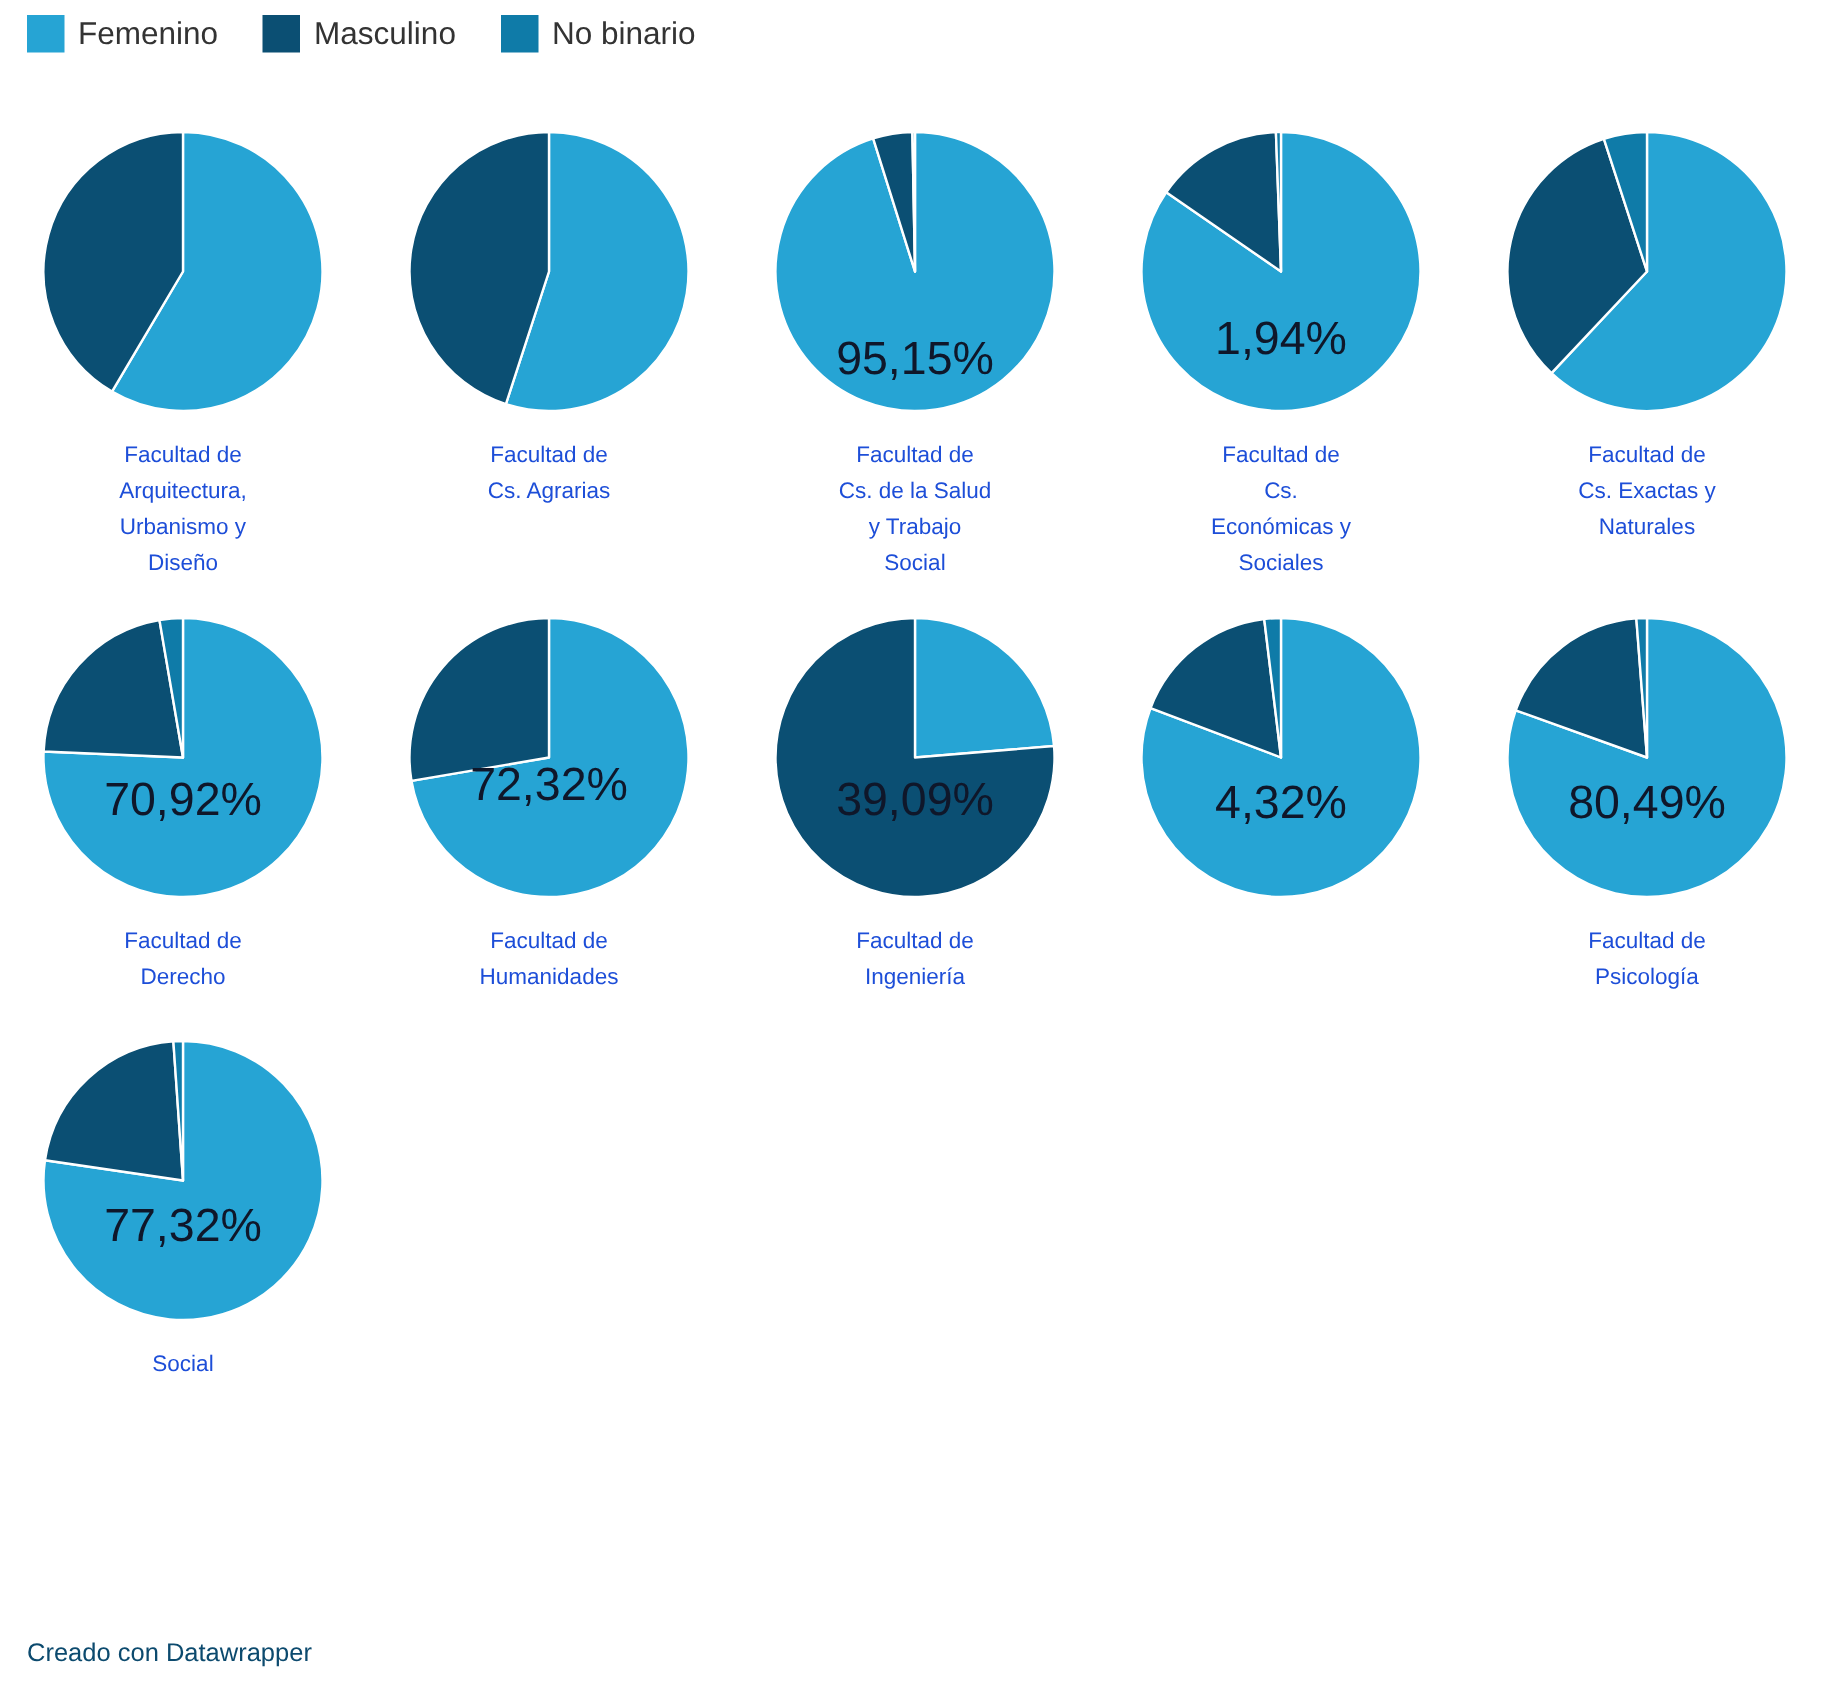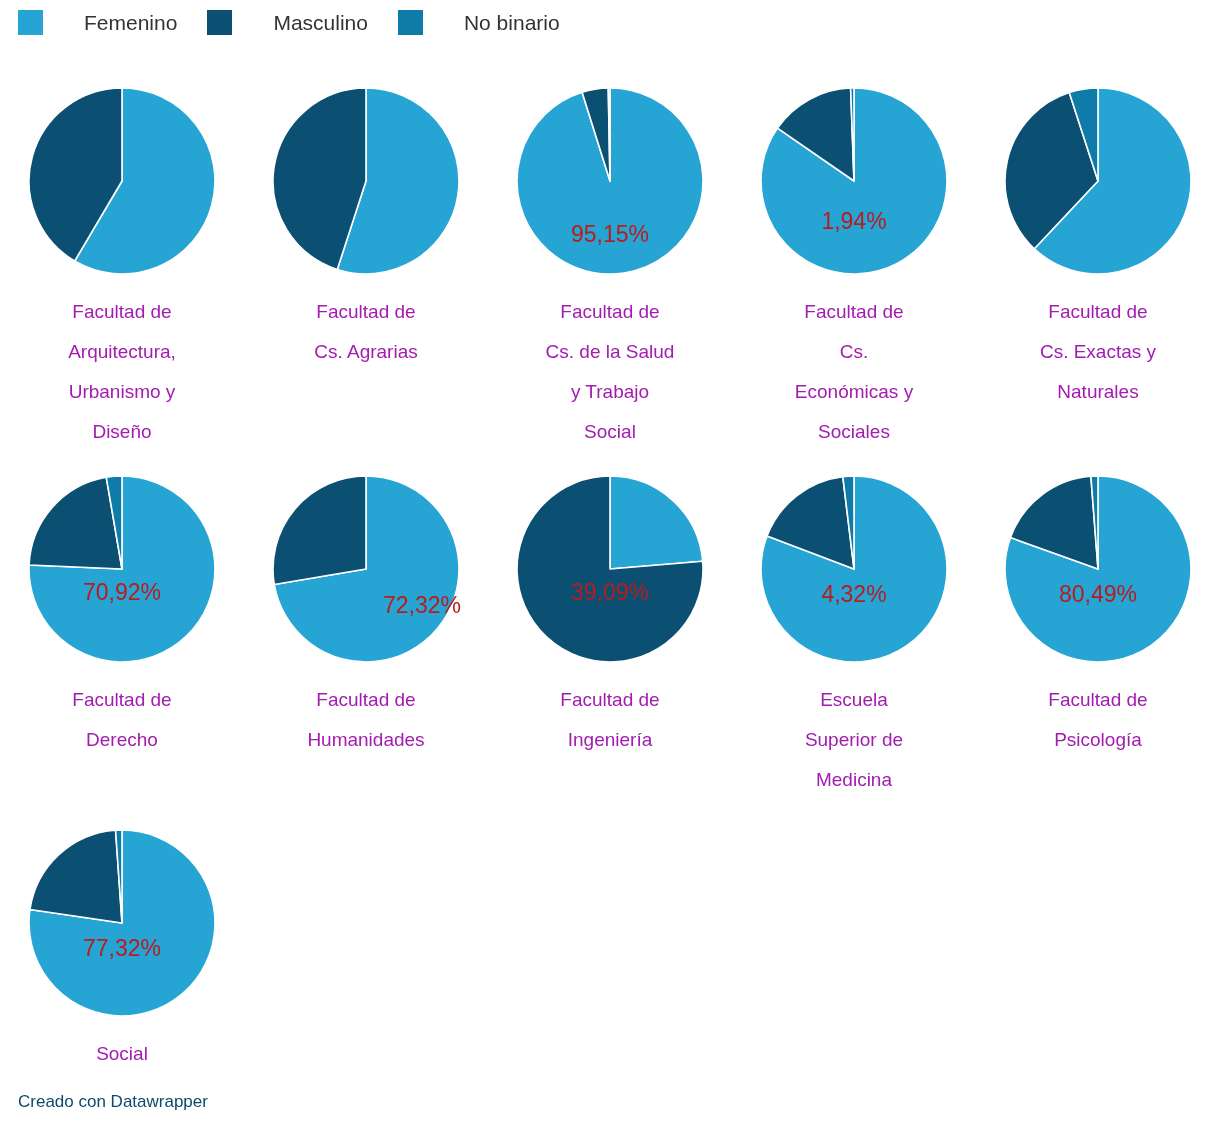--- a/index.html
+++ b/index.html
@@ -22,21 +22,20 @@
     left: 18px;
     top: 10px;
     display: flex;
     align-items: center;
     gap: 0px;
   }
   .legend-item {
     display: flex;
     align-items: center;
     margin-right: 30px;
-    gap: 32px;
   }
   .legend-swatch {
     width: 25px;
     height: 25px;
     flex: 0 0 25px;
     margin-right: 9px;
   }
   .legend-label {
     font-size: 21px;
     color: #333333;
@@ -70,31 +69,31 @@
   .pie-wrap svg {
     display: block;
     width: 190px;
     height: 190px;
   }
   .pie-value {
     position: absolute;
     left: 0;
     width: 100%;
     text-align: center;
-    font-size: 23px;
-    color: #b91c1c;
+    font-size: 31px;
+    color: #0f172a;
     pointer-events: none;
     white-space: nowrap;
   }
   .pie-caption {
     margin-top: 16px;
     text-align: center;
-    font-size: 19px;
-    line-height: 40px;
-    color: #a21caf;
+    font-size: 15px;
+    line-height: 24px;
+    color: #1d4ed8;
     max-width: 215px;
     white-space: pre-line;
   }
 
   
   #footer {
     position: absolute;
     left: 18px;
     top: 1092px;
     font-size: 17px;
@@ -196,21 +195,21 @@
         </div>
         <div class="pie-caption">Facultad de
 Derecho</div>
       </div>
       <div class="pie-cell">
         <div class="pie-wrap">
           <svg viewBox="0 0 190 190">
             <path d="M 95 95 L 95 2 A 93 93 0 1 1 3.3153939322313732 110.58630842111383 Z" fill="#26a4d4" stroke="#ffffff" stroke-width="1.6" stroke-linejoin="round"></path>
             <path d="M 95 95 L 3.3153939322313732 110.58630842111383 A 93 93 0 0 1 94.99999999999999 2 Z" fill="#0b4f73" stroke="#ffffff" stroke-width="1.6" stroke-linejoin="round"></path>
           </svg>
-          <div class="pie-value" style="top: 118px; text-align: right;">72,32%</div>
+          <div class="pie-value" style="top: 95px;">72,32%</div>
         </div>
         <div class="pie-caption">Facultad de
 Humanidades</div>
       </div>
       <div class="pie-cell">
         <div class="pie-wrap">
           <svg viewBox="0 0 190 190">
             <path d="M 95 95 L 95 2 A 93 93 0 0 1 187.68032285451602 87.29560154310063 Z" fill="#26a4d4" stroke="#ffffff" stroke-width="1.6" stroke-linejoin="round"></path>
             <path d="M 95 95 L 187.68032285451602 87.29560154310063 A 93 93 0 1 1 94.99999999999999 2 Z" fill="#0b4f73" stroke="#ffffff" stroke-width="1.6" stroke-linejoin="round"></path>
           </svg>
@@ -221,23 +220,20 @@
       </div>
       <div class="pie-cell">
         <div class="pie-wrap">
           <svg viewBox="0 0 190 190">
             <path d="M 95 95 L 95 2 A 93 93 0 1 1 8.045083443237175 62.01754274456776 Z" fill="#26a4d4" stroke="#ffffff" stroke-width="1.6" stroke-linejoin="round"></path>
             <path d="M 95 95 L 8.045083443237175 62.01754274456776 A 93 93 0 0 1 83.80793743069682 2.675909235753622 Z" fill="#0b4f73" stroke="#ffffff" stroke-width="1.6" stroke-linejoin="round"></path>
             <path d="M 95 95 L 83.80793743069682 2.675909235753622 A 93 93 0 0 1 94.99999999999999 2 Z" fill="#0f7ba8" stroke="#ffffff" stroke-width="1.6" stroke-linejoin="round"></path>
           </svg>
           <div class="pie-value" style="top: 107px;">4,32%</div>
         </div>
-        <div class="pie-caption">Escuela
-Superior de
-Medicina</div>
       </div>
       <div class="pie-cell">
         <div class="pie-wrap">
           <svg viewBox="0 0 190 190">
             <path d="M 95 95 L 95 2 A 93 93 0 1 1 7.4783120766955875 63.55235870441616 Z" fill="#26a4d4" stroke="#ffffff" stroke-width="1.6" stroke-linejoin="round"></path>
             <path d="M 95 95 L 7.4783120766955875 63.55235870441616 A 93 93 0 0 1 87.87807743259953 2.2730987310373223 Z" fill="#0b4f73" stroke="#ffffff" stroke-width="1.6" stroke-linejoin="round"></path>
             <path d="M 95 95 L 87.87807743259953 2.2730987310373223 A 93 93 0 0 1 94.99999999999999 2 Z" fill="#0f7ba8" stroke="#ffffff" stroke-width="1.6" stroke-linejoin="round"></path>
           </svg>
           <div class="pie-value" style="top: 107px;">80,49%</div>
         </div>

